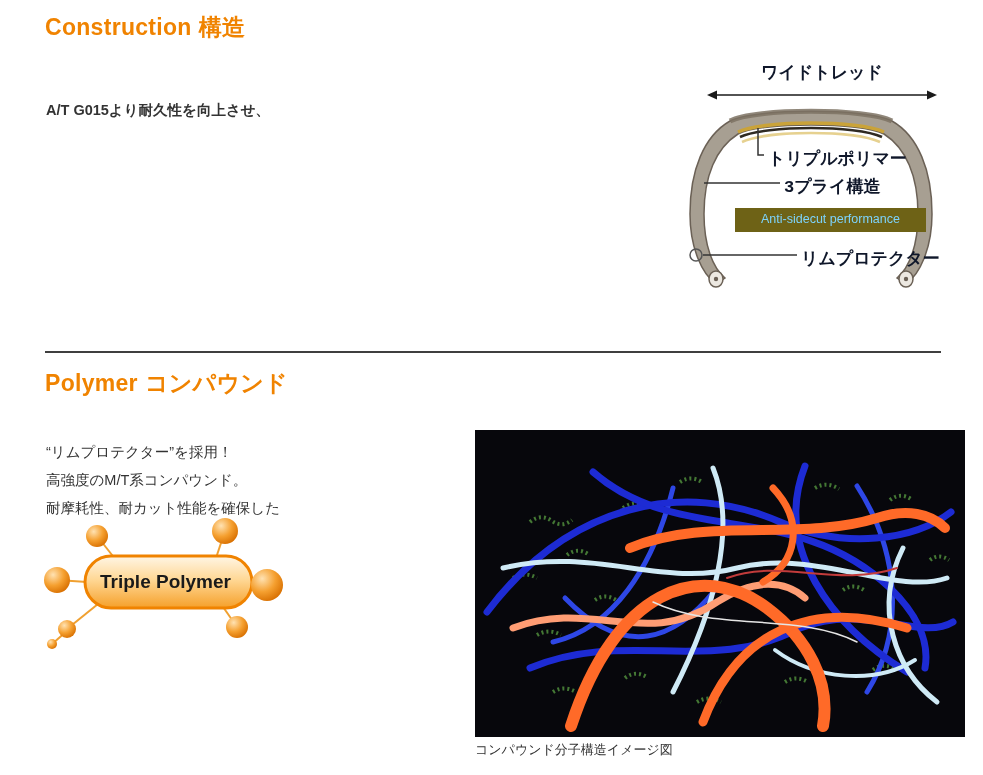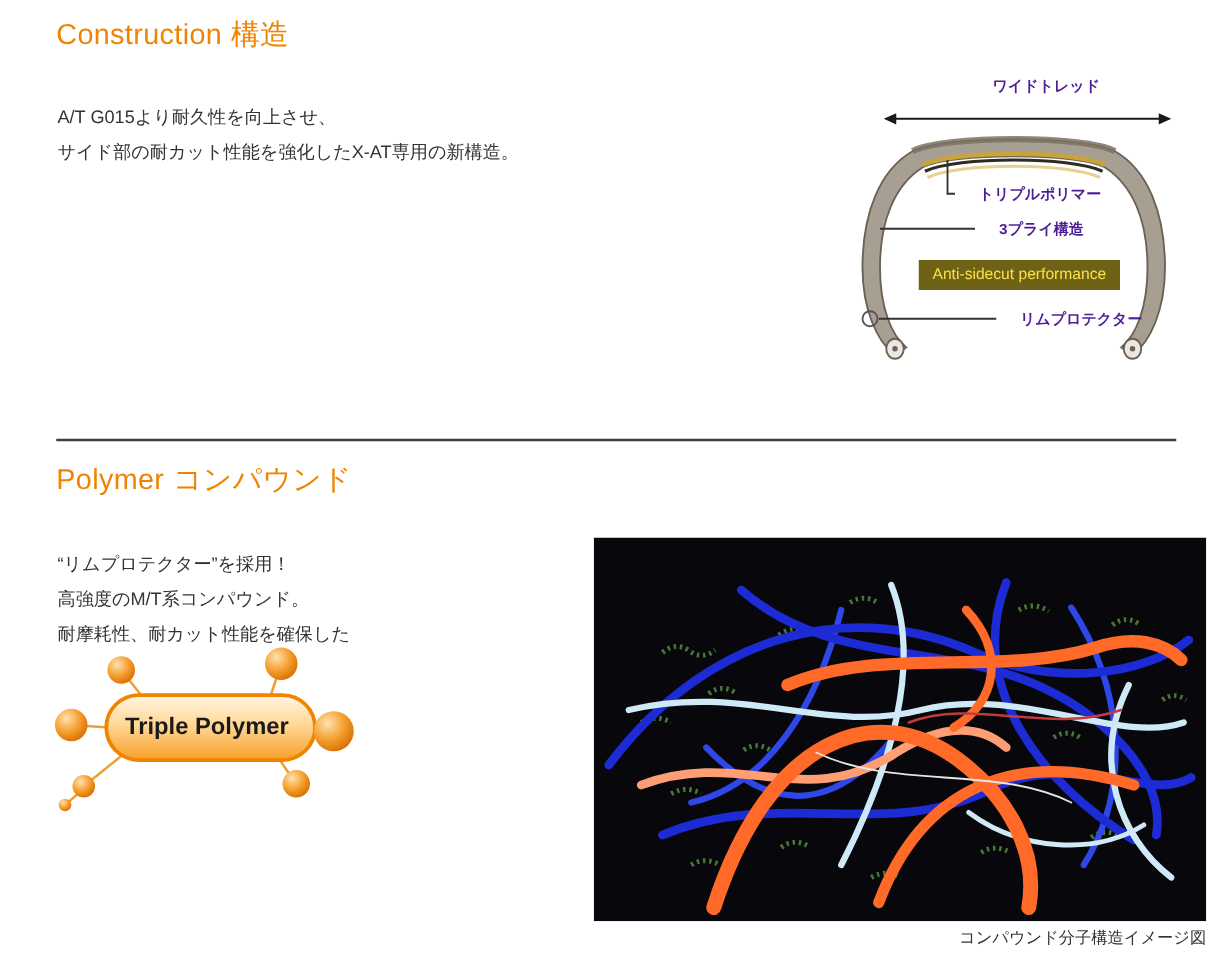--- a/index.html
+++ b/index.html
@@ -1,56 +1,55 @@
 <!DOCTYPE html>
 <html><head>
 <meta charset="utf-8">
 <style>
   html,body { margin:0; padding:0; background:#ffffff; }
   body { font-family:"Liberation Sans","DejaVu Sans",sans-serif; }
   .page { position:relative; width:983px; height:775px; background:#fff; overflow:hidden; }
 
-  .section-heading { position:absolute; left:45px; margin:0; font-size:23px; font-weight:400; color:#f08300; letter-spacing:0.3px; }
+  .section-heading { position:absolute; left:45px; margin:0; font-size:23px; font-weight:700; color:#f08300; letter-spacing:0.3px; }
   .section-heading .ja { margin-left:7px; }
 
   .body-text { position:absolute; left:46px; margin:0; font-size:14.5px; line-height:28px; color:#333; }
   .body-text p { margin:0; }
 
   
   .tire-diagram { position:absolute; left:680px; top:58px; width:262px; height:242px; }
   .tire-diagram svg { position:absolute; left:0; top:0; }
-  .diagram-label { position:absolute; font-size:12px; font-weight:700; color:#4c1d95; white-space:nowrap;margin-left:15px; }
+  .diagram-label { position:absolute; font-size:17px; font-weight:700; color:#0f172a; white-space:nowrap; }
   .lbl-wide-tread { left:142px; top:3px; transform:translateX(-50%); }
   .lbl-nylon { left:88px; top:89px; }
   .lbl-threeply { left:104px; top:117px;font-family:Liberation Mono, monospace; }
   .lbl-rim { left:121px; top:189px; }
-  .anti-badge { position:absolute; left:55px; top:150px; background:#6e6216; color:#fde047; font-size:12.5px; line-height:1; padding:5px 11px 6px; white-space:nowrap; }
+  .anti-badge { position:absolute; left:55px; top:150px; background:#6e6216; color:#7dd3fc; font-size:12.5px; line-height:1; padding:5px 26px 6px; white-space:nowrap; }
 
   .divider { position:absolute; left:45px; top:351px; width:896px; height:0; border-top:2px solid #3f3f3f; }
 
   
   .polymer-graphic { position:absolute; left:38px; top:512px; width:250px; height:150px; }
   .polymer-label { position:absolute; left:85px; top:556px; width:161px; height:52px; display:flex; align-items:center; justify-content:center; font-size:19px; font-weight:700; color:#1a1a1a; }
 
   
   .molecule-figure { position:absolute; left:475px; top:430px; width:490px; height:307px; }
-  .molecule-caption { position:absolute; left:475px; top:741px; width:490px; margin:0; text-align:right; font-size:13px; color:#333; }
+  .molecule-caption { position:absolute; left:475px; top:741px; width:490px; margin:0; text-align:left; font-size:13px; color:#333; }
 </style>
 </head>
 <body>
 
 <div class="page">
 
   <h2 class="section-heading" style="top:12px;">
     <span>Construction</span><span class="ja">構造</span>
   </h2>
 
-  <div class="body-text" style="top:80px;">
+  <div class="body-text" style="top:96px;font-weight:bold;">
     <p>A/T G015より耐久性を向上させ、</p>
-    <p>サイド部の耐カット性能を強化したX-AT専用の新構造。</p>
   </div>
 
   <div class="tire-diagram">
     <svg width="262" height="242" viewBox="0 0 262 242">
 
       <g>
         <line x1="31" y1="37" x2="253" y2="37" stroke="#1a1a1a" stroke-width="1.6"></line>
         <polygon points="27,37 37,32.5 37,41.5" fill="#1a1a1a"></polygon>
         <polygon points="257,37 247,32.5 247,41.5" fill="#1a1a1a"></polygon>
       </g>

